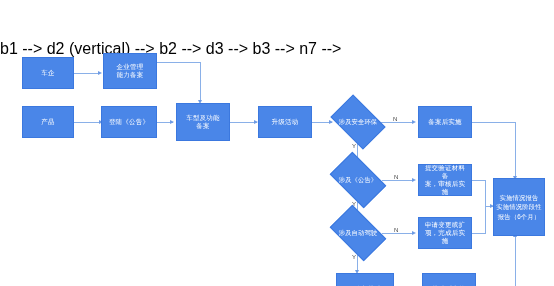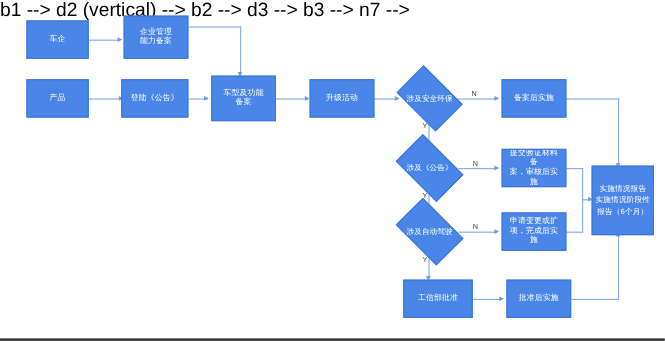--- a/index.html
+++ b/index.html
@@ -6,20 +6,21 @@
   body{
     width:554px;height:286px;
     background:#ffffff;
     font-family:"Liberation Sans","DejaVu Sans",sans-serif;
     overflow:hidden;
   }
   #canvas{
     position:relative;
     width:554px;height:246px;
     background:#ffffff;
+    margin-top:40px;
   }
   
   .page-rule{
     position:absolute;left:0;width:554px;height:2px;
     background:#2b2b2b;
   }
   
   .node{
     position:absolute;
     box-sizing:border-box;

